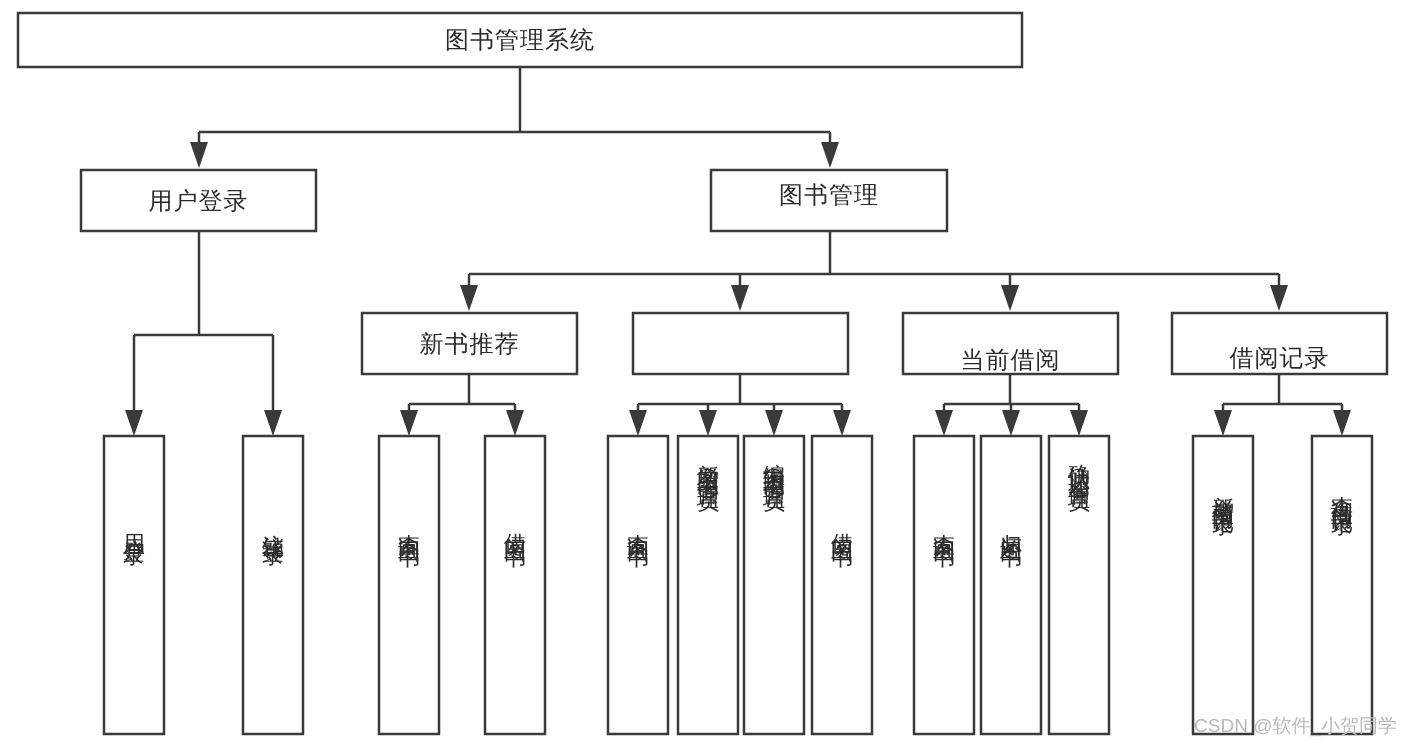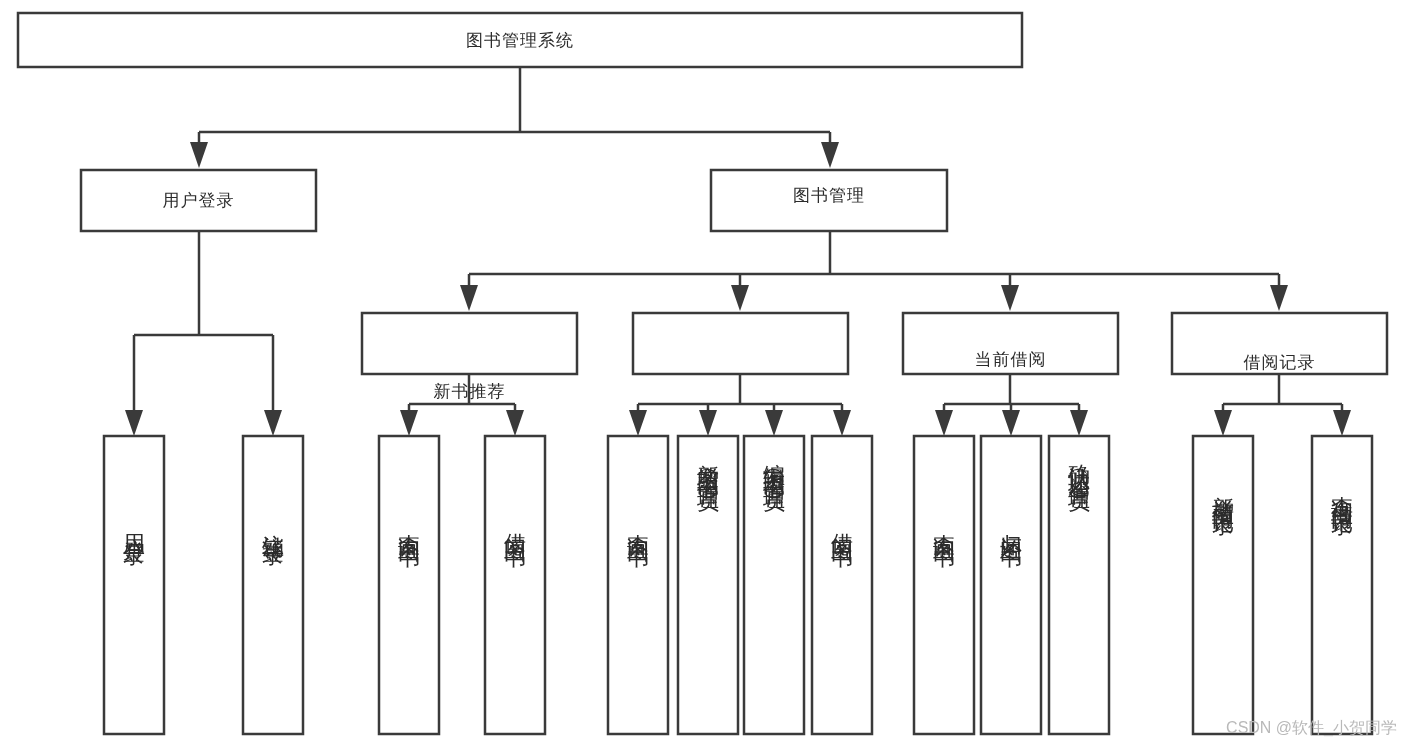--- a/index.html
+++ b/index.html
@@ -60,31 +60,31 @@
   }
   .hlabel-wrap {
     position: absolute;
     display: flex;
     align-items: center;
     justify-content: center;
     pointer-events: none;
   }
   .hlabel-text {
     font-family: "Liberation Sans", "DejaVu Sans", sans-serif;
-    font-size: 17px;
+    font-size: 24px;
     color: #2b2b2b;
     letter-spacing: 1px;
     white-space: nowrap;
   }
   #watermark {
     position: absolute;
     right: 8px;
     bottom: 8px;
     font-family: "Liberation Sans", "DejaVu Sans", sans-serif;
-    font-size: 16px;
+    font-size: 19px;
     color: #b9b9b9;
     white-space: nowrap;
     pointer-events: none;
     user-select: none;
   }
 </style>
 </head>
 <body>
 
 <div id="diagram-root">
@@ -207,21 +207,21 @@
   </div>
 
   <div class="hlabel-wrap" style="left:81px; top:170px; width:235px; height:61px;">
     <span class="hlabel-text">用户登录</span>
   </div>
 
   <div class="hlabel-wrap" style="left:711px; top:170px; width:236px; height:50px;">
     <span class="hlabel-text">图书管理</span>
   </div>
 
-  <div class="hlabel-wrap" style="left:362px; top:313px; width:215px; height:61px;margin-top:48px;">
+  <div class="hlabel-wrap" style="left:362px; top:313px; width:215px; height:61px;">
     <span class="hlabel-text">新书推荐</span>
   </div>
 
 
   <div class="hlabel-wrap" style="left:903px; top:329px; width:215px; height:61px;">
     <span class="hlabel-text">当前借阅</span>
   </div>
 
   <div class="hlabel-wrap" style="left:1172px; top:313px; width:215px; height:61px;align-items:flex-end;">
     <span class="hlabel-text">借阅记录</span>

